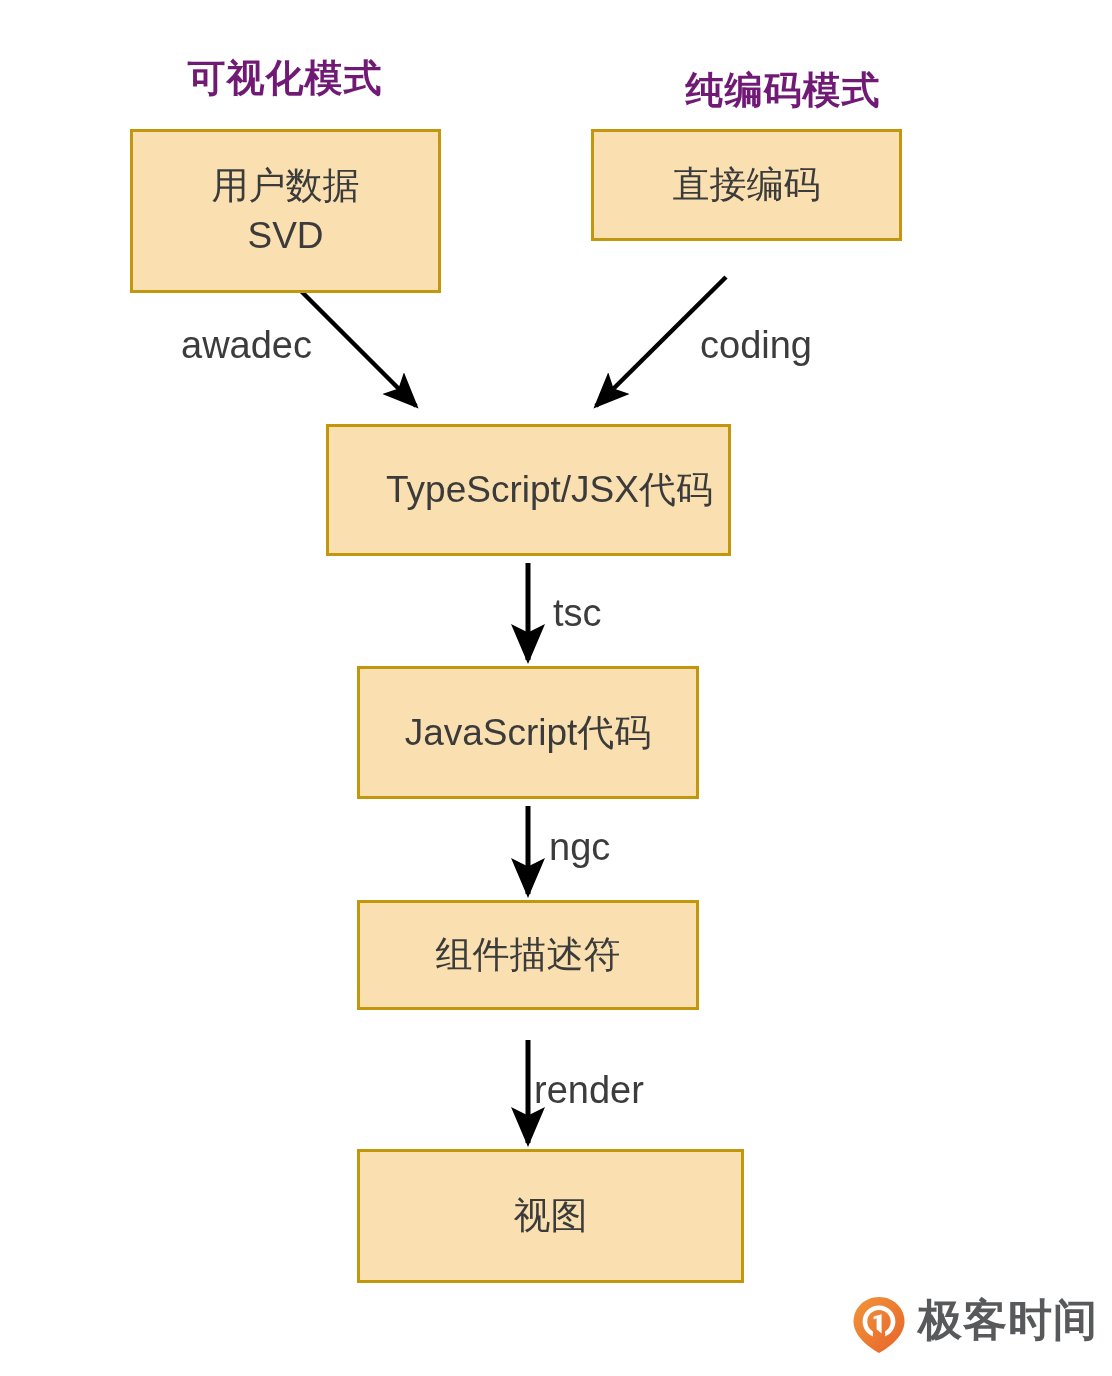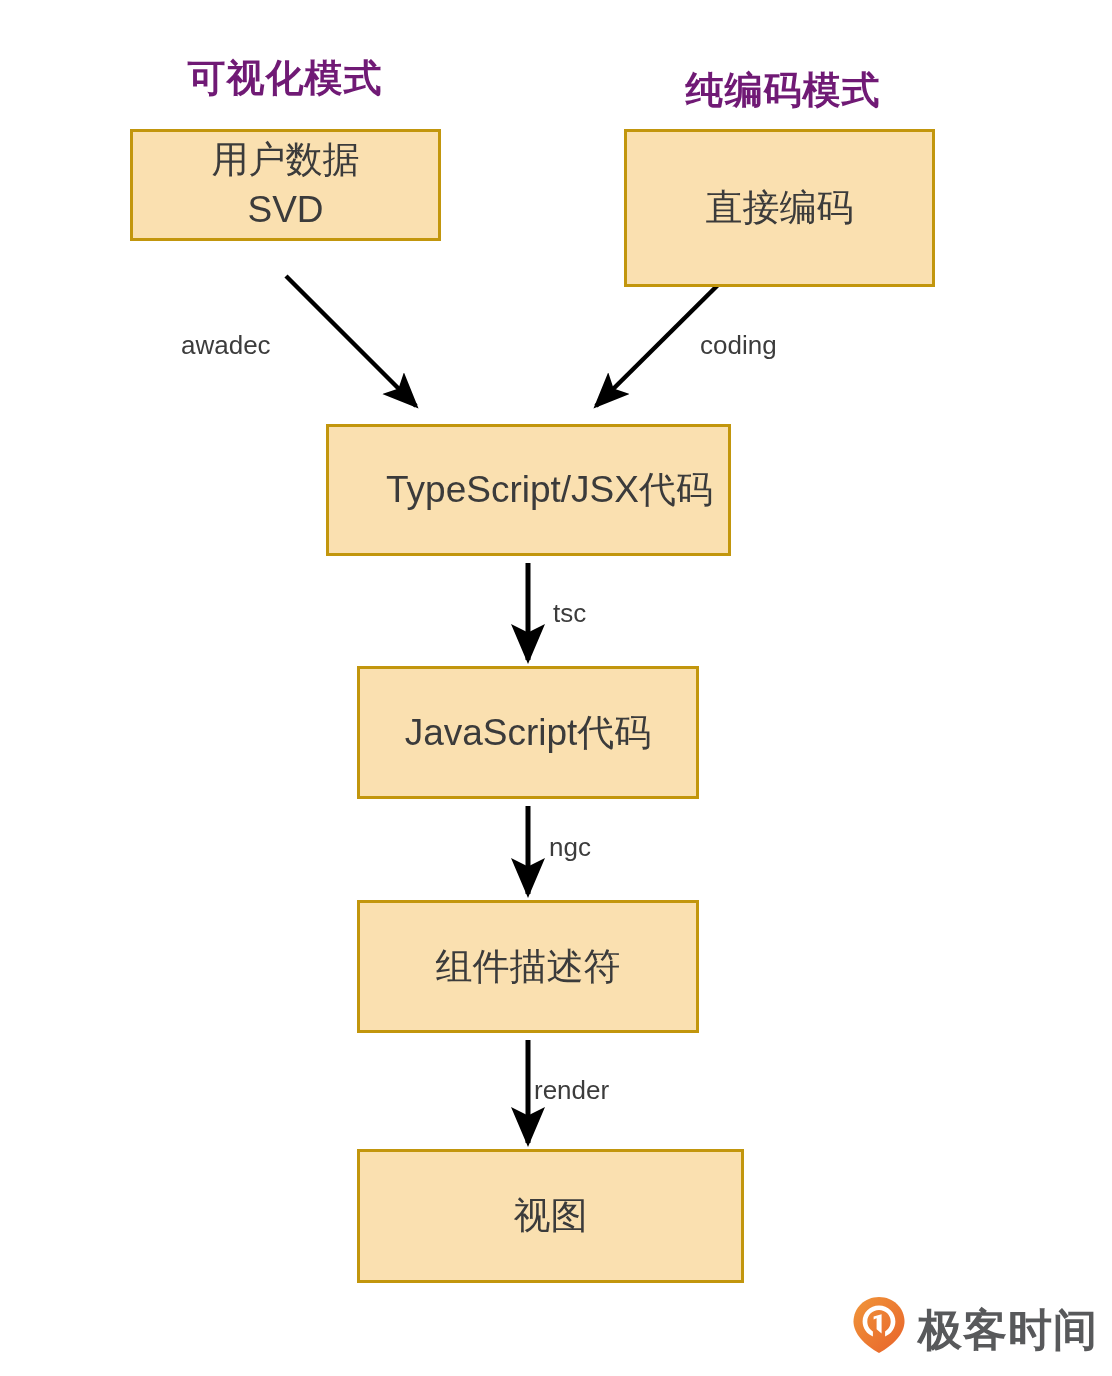--- a/index.html
+++ b/index.html
@@ -47,48 +47,48 @@
     border: 3px solid #c2960d;
     display: flex;
     align-items: center;
     justify-content: center;
     text-align: center;
     color: #3b3b3b;
     font-size: 37px;
     line-height: 50px;
     white-space: pre-line;
   }
-  #box-user-data   { left: 130px; top: 129px; width: 311px; height: 112px; }
-  #box-direct-code { left: 624px; top: 129px; width: 311px; height: 158px; }
+  #box-user-data   { left: 130px; top: 129px; width: 311px; height: 164px; }
+  #box-direct-code { left: 591px; top: 129px; width: 311px; height: 112px; }
   #box-tsx-code    { left: 326px; top: 424px; width: 405px; height: 132px; padding-left: 42px; }
   #box-js-code     { left: 357px; top: 666px; width: 342px; height: 133px; }
-  #box-descriptor  { left: 357px; top: 900px; width: 342px; height: 133px; }
+  #box-descriptor  { left: 357px; top: 900px; width: 342px; height: 110px; }
   #box-view        { left: 357px; top: 1149px; width: 387px; height: 134px; }
 
   
   .edge-label {
     position: absolute;
-    font-size: 26px;
+    font-size: 38px;
     line-height: 38px;
     color: #3c3c3c;
     white-space: nowrap;
   }
   #label-awadec { left: 181px; top: 326px; }
   #label-coding { left: 700px; top: 326px; text-align: right; }
   #label-tsc    { left: 553px; top: 594px; }
   #label-ngc    { left: 549px; top: 828px; }
   #label-render { left: 534px; top: 1071px; }
 
   
   #watermark {
     position: absolute;
     left: 852px;
     top: 1296px;
     display: flex;
-    align-items: flex-end;
+    align-items: flex-start;
     gap: 12px;
   }
   #watermark-text {
     font-size: 44px;
     font-weight: bold;
     color: #58595b;
     letter-spacing: 1px;
     line-height: 48px;
     white-space: nowrap;
   }

